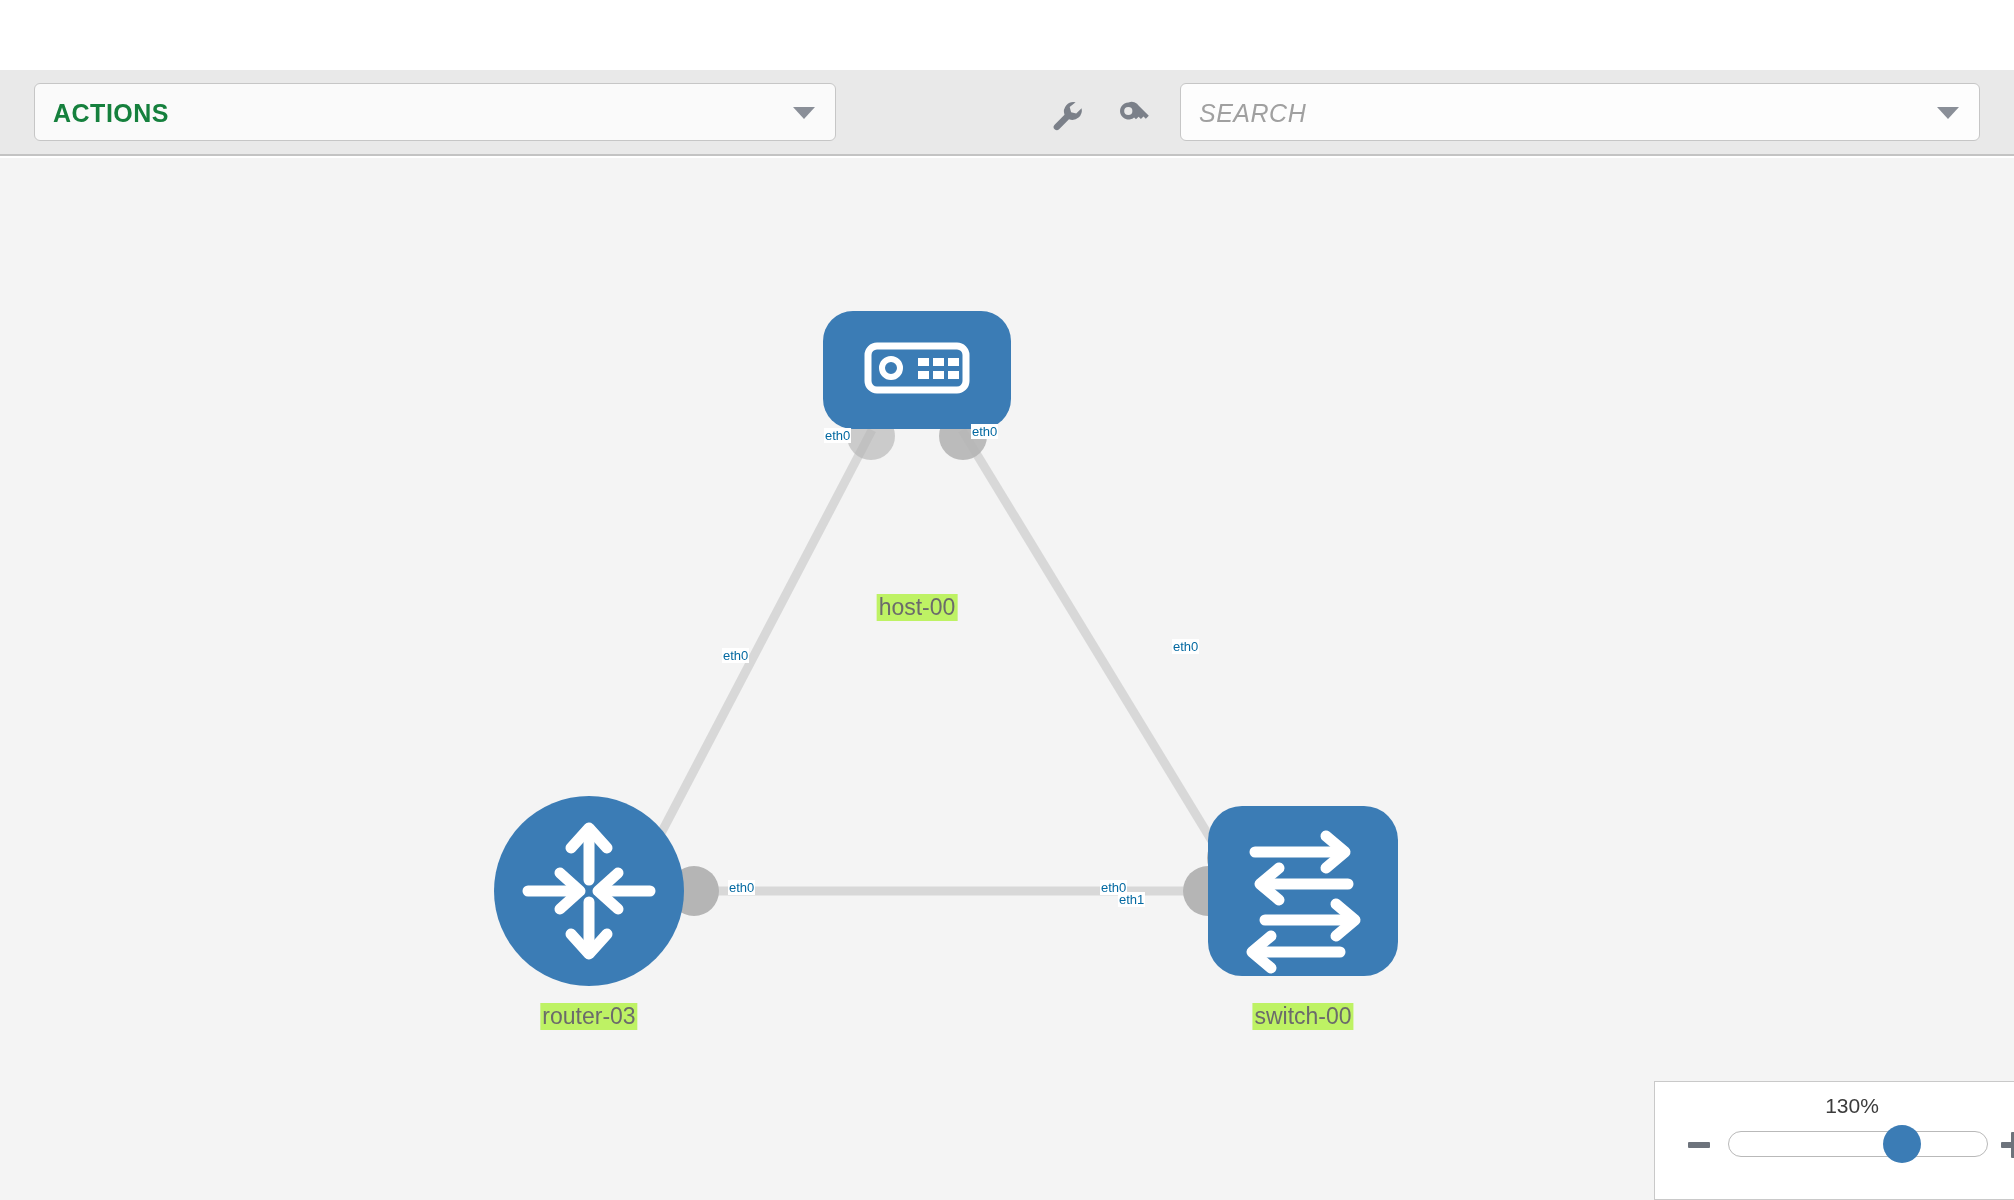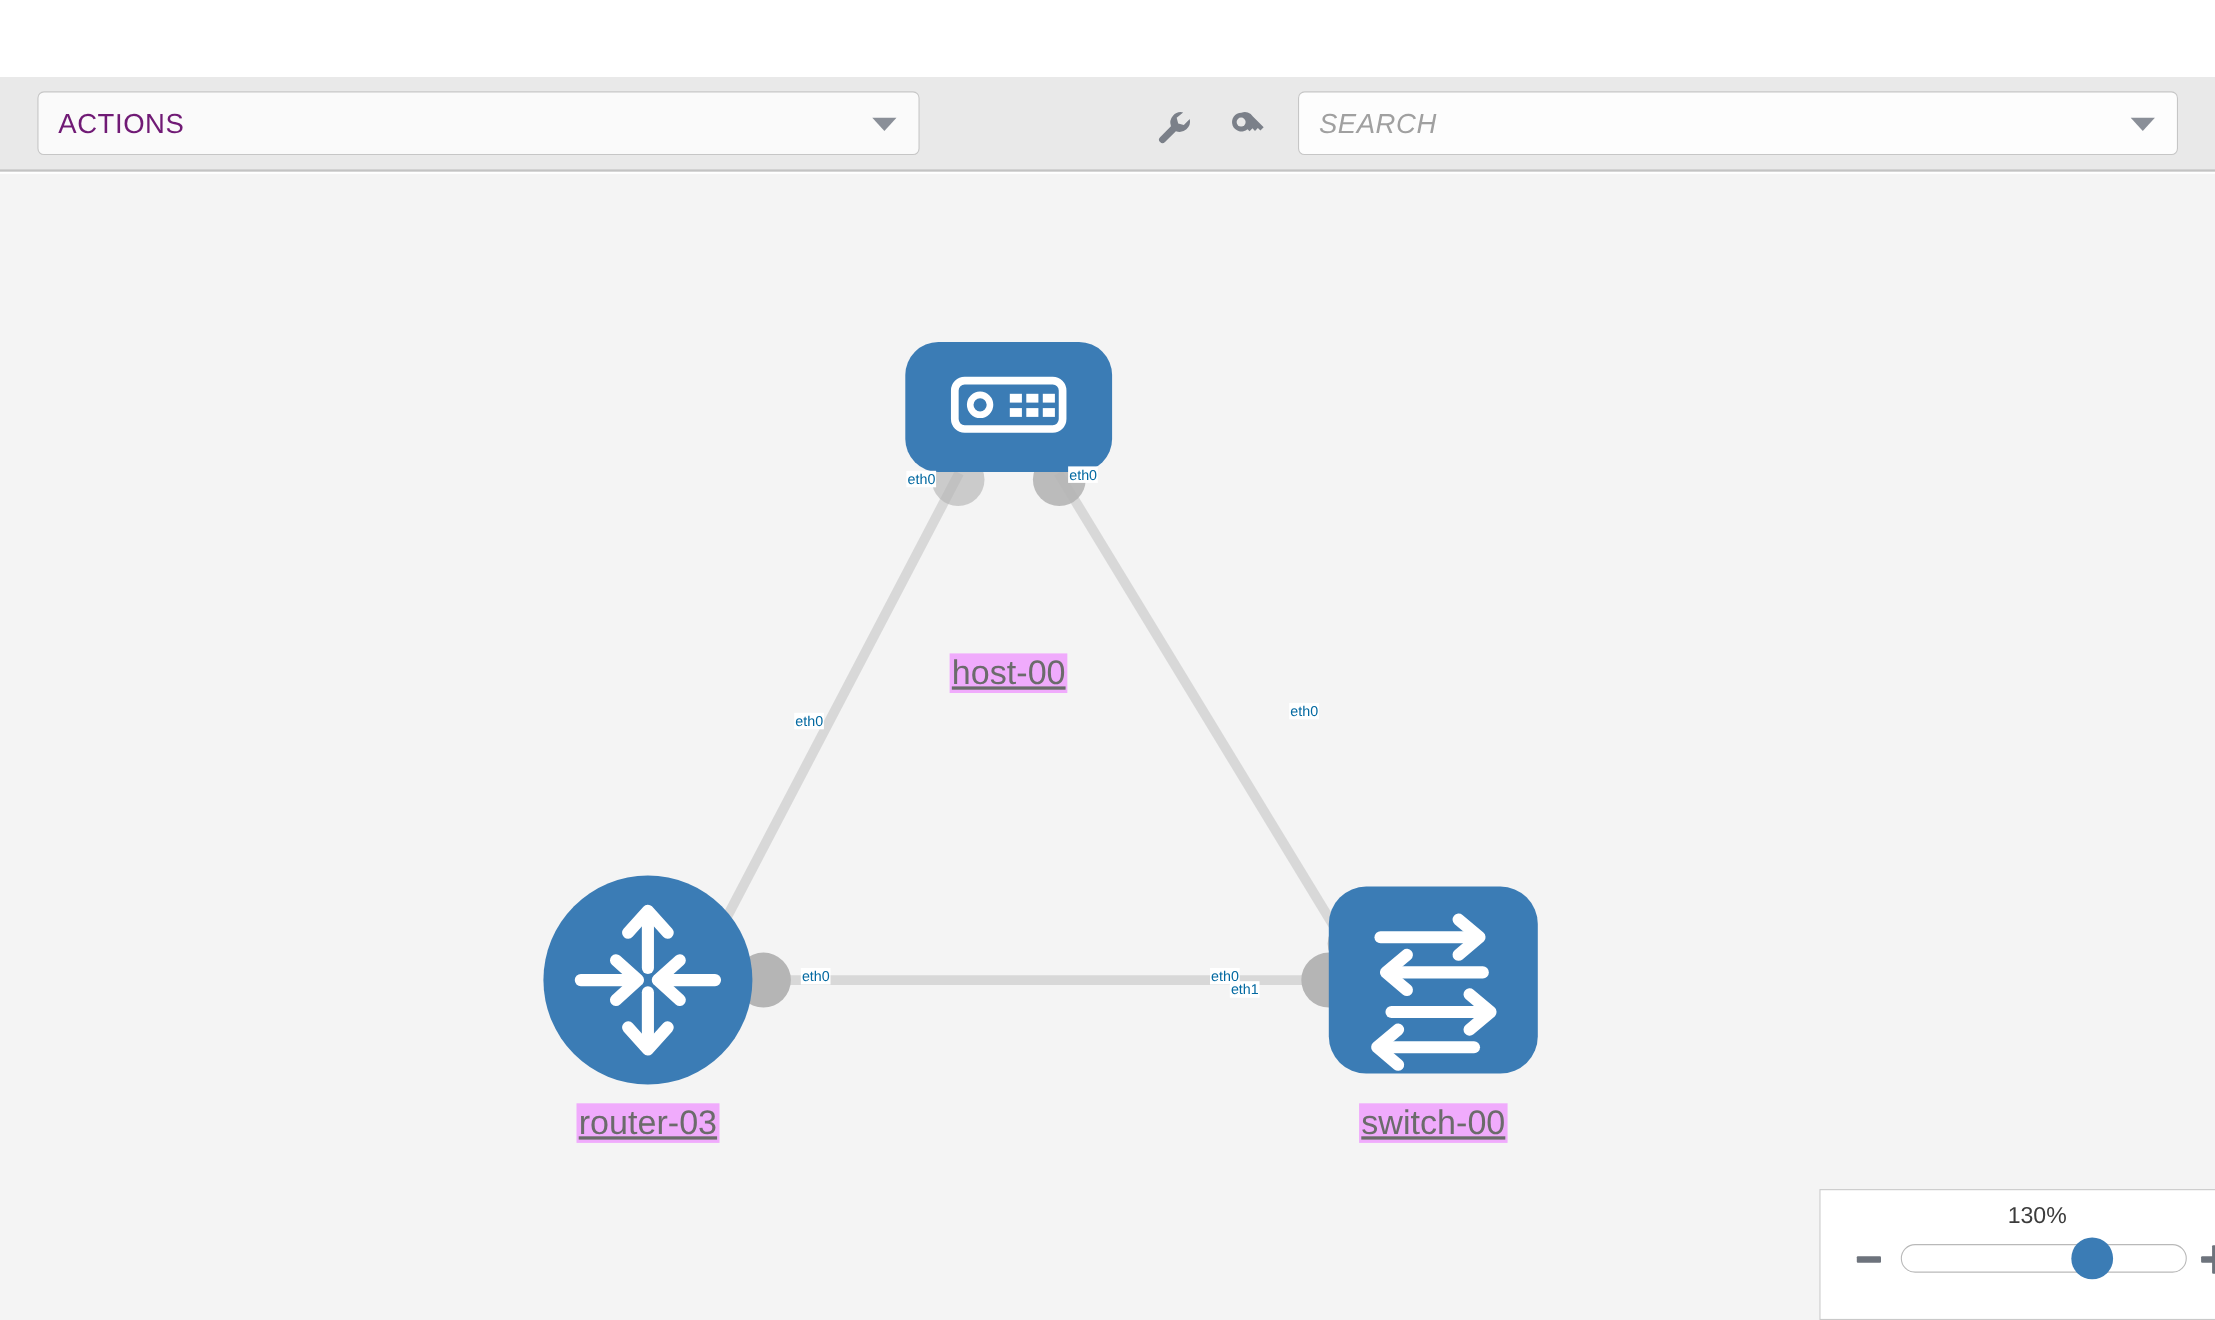--- a/index.html
+++ b/index.html
@@ -42,21 +42,21 @@
   }
   .actions-select {
     position: absolute; left: 34px; top: 83px;
     width: 802px; height: 58px;
     background: #fafafa;
     border: 1px solid #c6c6c6; border-radius: 6px;
     cursor: pointer;
   }
   .actions-select .sel-label {
     position: absolute; left: 18px; top: 15px;
-    font-size: 25px; color: #701a75; letter-spacing: .5px;
+    font-size: 25px; color: #15803d; letter-spacing: .5px; font-weight: bold;
   }
   .caret {
     position: absolute; right: 20px; top: 50%;
     margin-top: -5px;
     width: 0; height: 0;
     border-left: 11px solid transparent;
     border-right: 11px solid transparent;
     border-top: 12px solid #8a8f98;
   }
   .tool-icon {
@@ -86,26 +86,25 @@
     position: absolute; left: 0; top: 158px;
     width: 2014px; height: 1042px;
     background: #f4f4f4;
     overflow: hidden;
   }
   .topology-svg { position: absolute; left: 0; top: 0; }
 
   
   .node-label {
     position: absolute;
-    font-size: 31px; color: #6b6b6b;
-    background: #f0abfc;
+    font-size: 23px; color: #6b6b6b;
+    background: #bef264;
     white-space: nowrap;
     transform: translateX(-50%);
     padding: 0 2px;
-    text-decoration: underline;
   }
   .port-label {
     position: absolute;
     font-size: 13px; color: #0369a1;
     background: #ffffff;
     white-space: nowrap;
     padding: 0 1px;
   }
 
   

